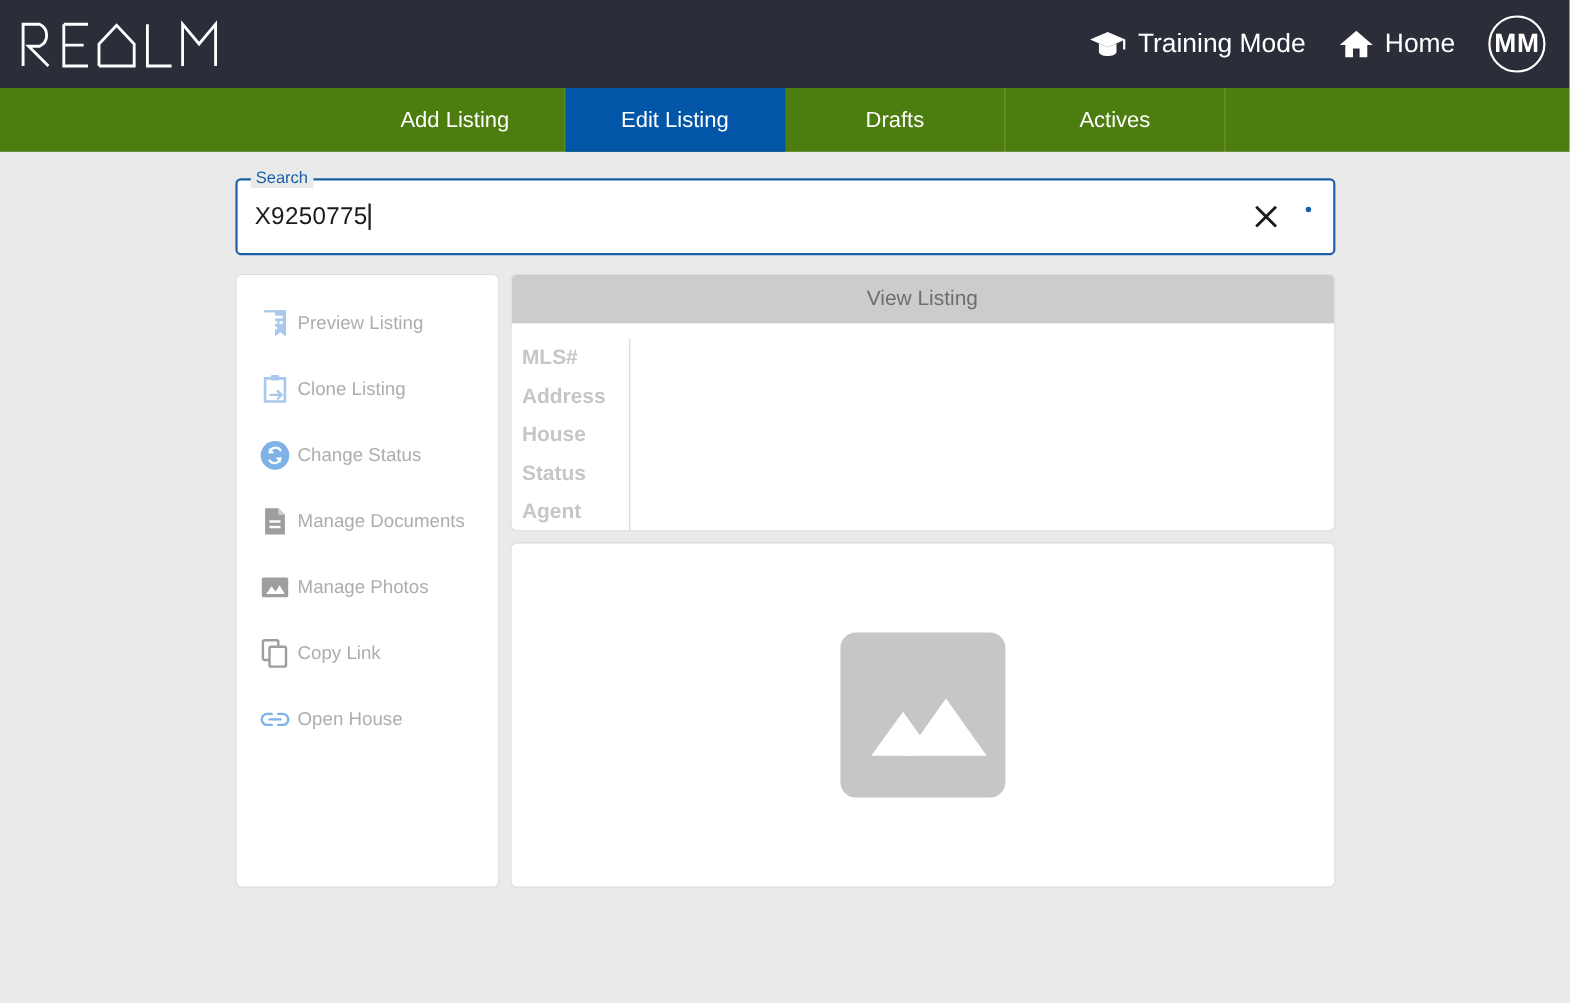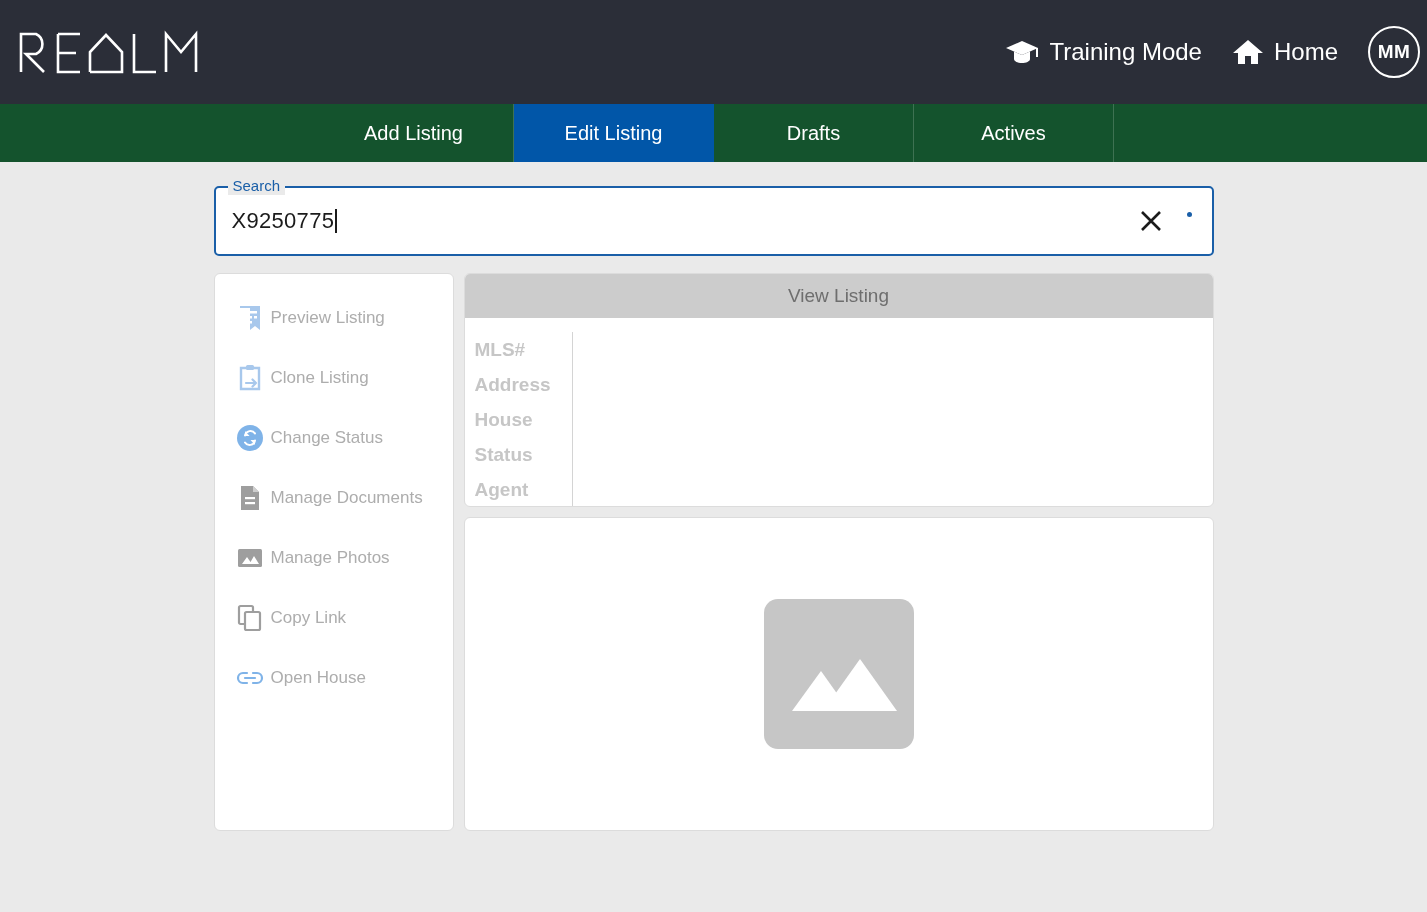--- a/index.html
+++ b/index.html
@@ -7,26 +7,26 @@
   html, body {
     margin: 0; padding: 0;
     width: 1427px; height: 912px;
     overflow: hidden;
     background: #eaeaea;
     font-family: "Liberation Sans", sans-serif;
   }
 
   
   .header {
-    height: 104px;
+    height: 80px;
     background: #2b2e38;
     display: flex;
     align-items: center;
     justify-content: space-between;
-    padding: 0 7px 0 18px;
+    padding: 0 22px 0 18px;
   }
   .logo {
     color: #ffffff;
     font-size: 44px;
     letter-spacing: 2px;
     font-weight: 300;
     line-height: 1;
     display: flex;
     align-items: center;
     user-select: none;
@@ -43,33 +43,33 @@
     color: #ffffff;
     font-size: 24px;
     cursor: pointer;
   }
   .header-link svg { display: block; }
   .avatar {
     width: 52px; height: 52px;
     border: 2.5px solid #ffffff;
     border-radius: 50%;
     color: #ffffff;
-    font-size: 19px;
+    font-size: 24px;
     font-weight: bold;
     display: flex;
     align-items: center;
     justify-content: center;
     letter-spacing: .5px;
     cursor: pointer;
   }
 
   
   .navbar {
     height: 58px;
-    background: #14532d;
+    background: #4d7c0f;
     display: flex;
     align-items: stretch;
   }
   .nav-spacer { width: 314px; flex: 0 0 314px; }
   .nav-spacer.right { flex: 1 1 auto; width: auto; }
   .tab {
     width: 200px;
     display: flex;
     align-items: center;
     justify-content: center;

